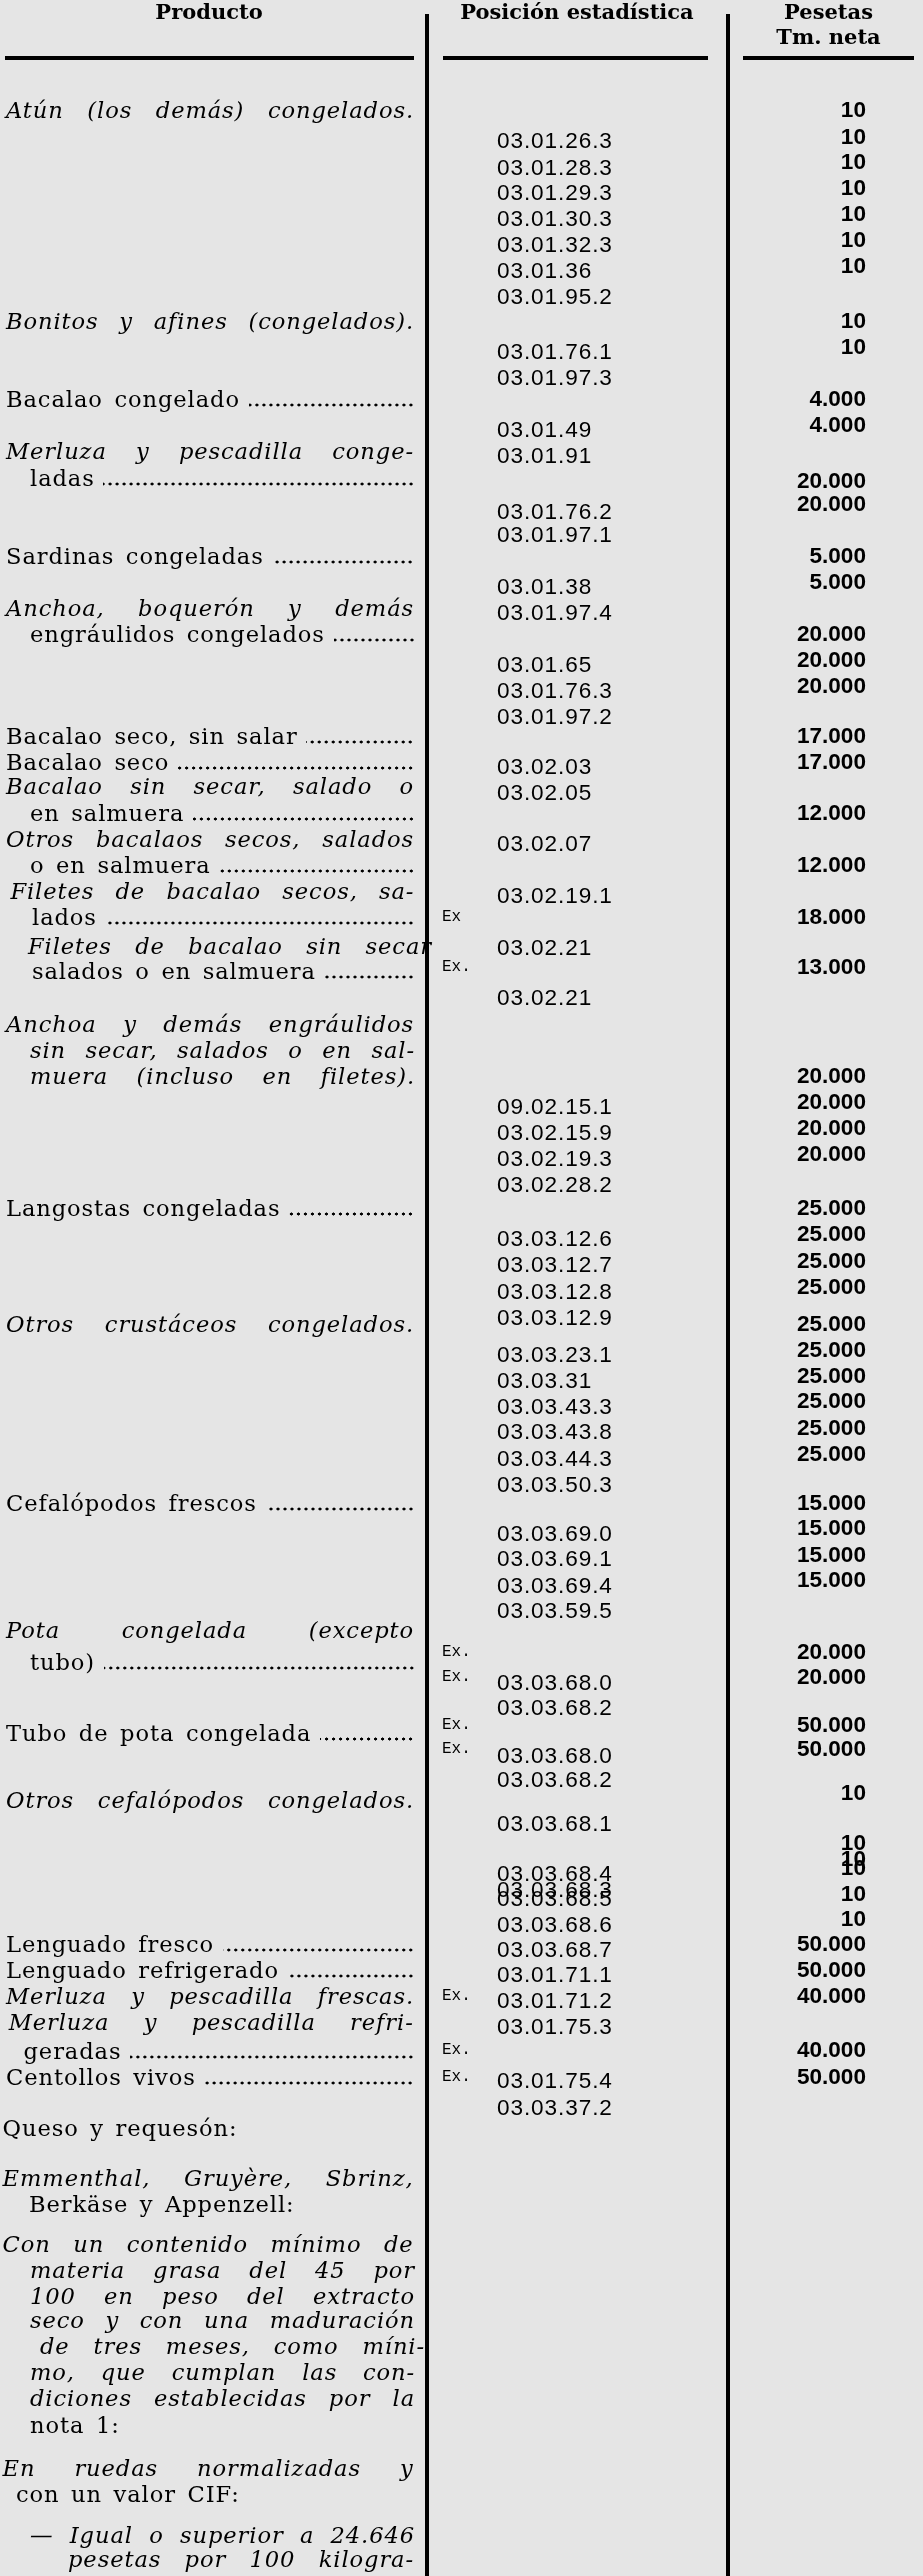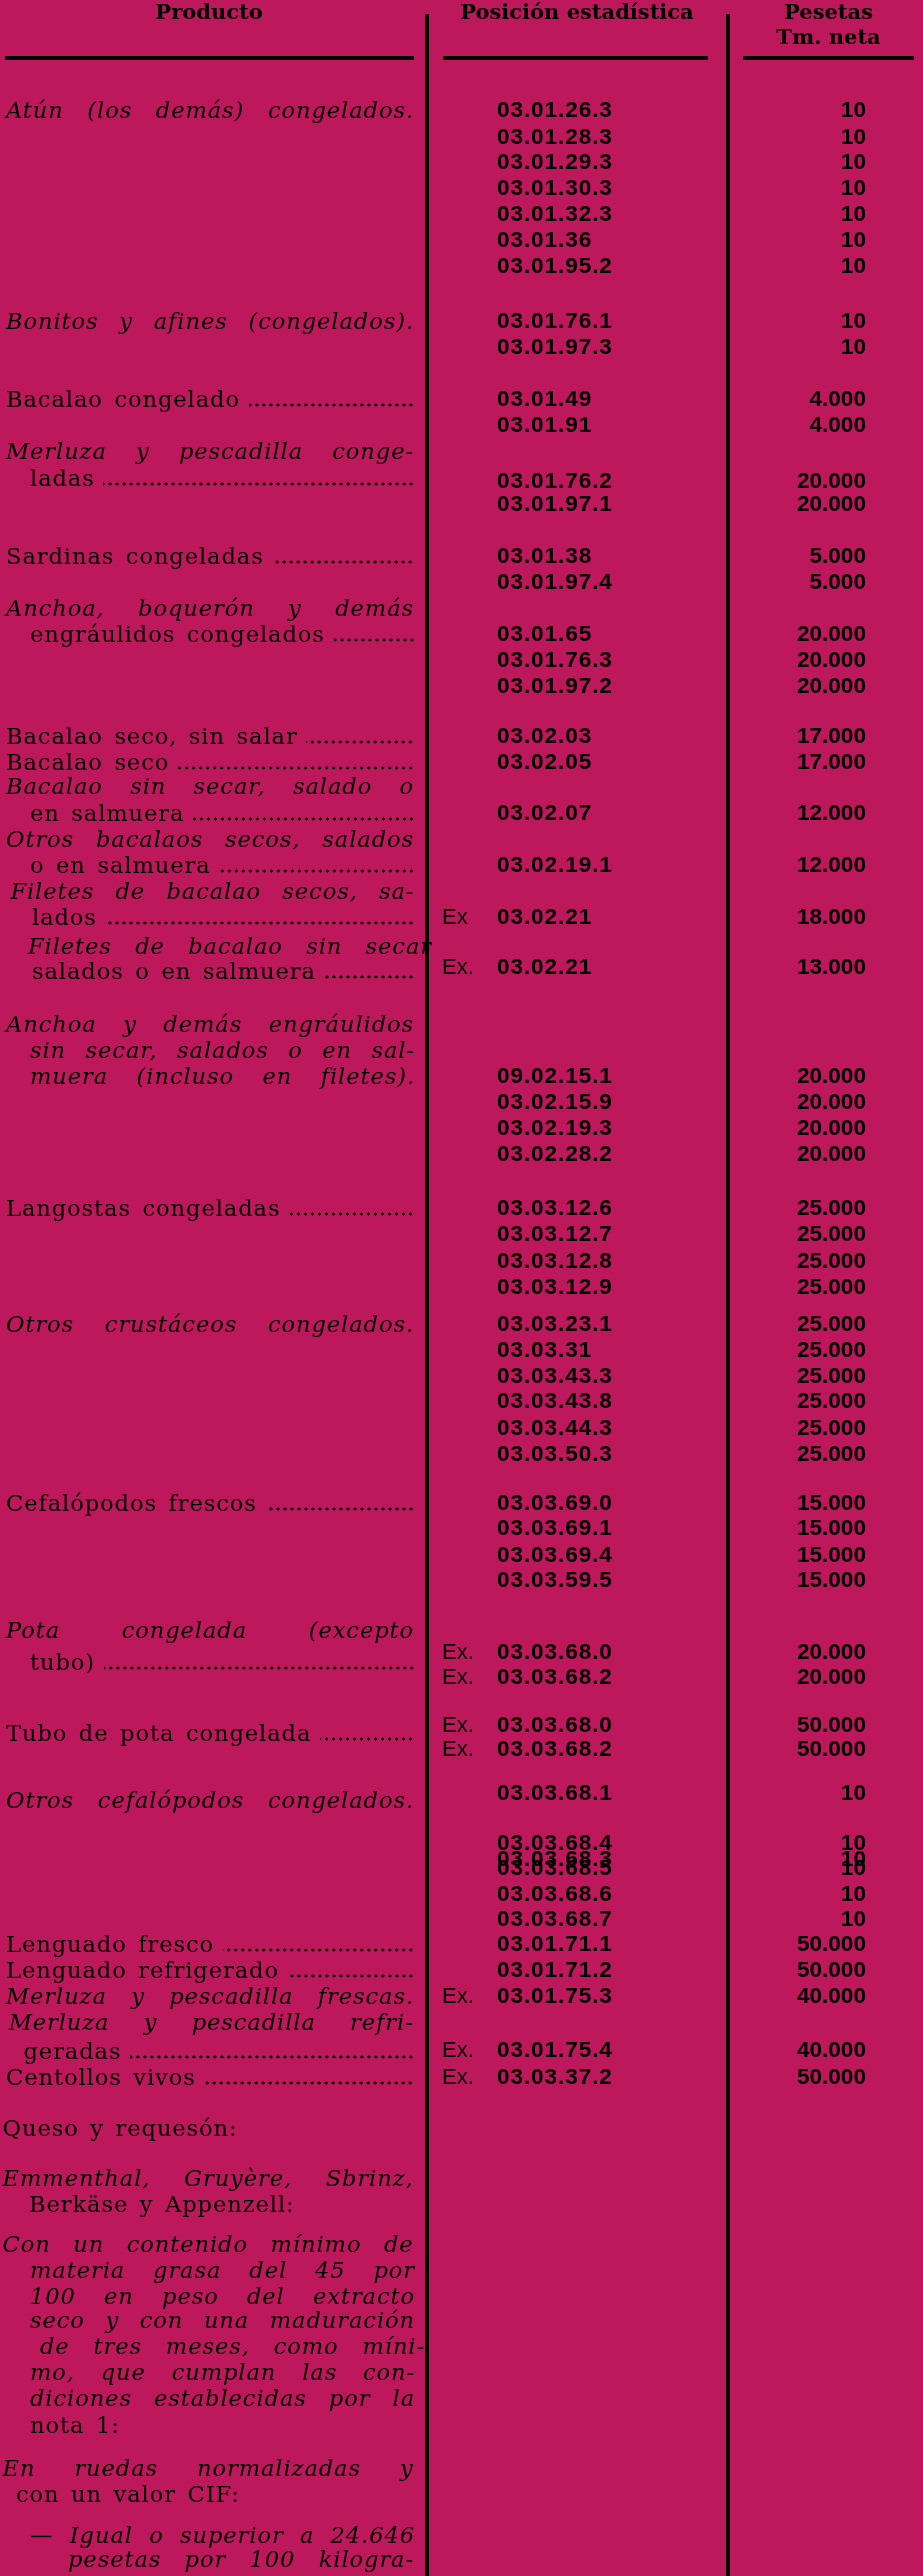--- a/index.html
+++ b/index.html
@@ -1,21 +1,21 @@
 <!DOCTYPE html>
 <html style="font-size:14px"><head>
 <meta charset="utf-8">
 <style>
   html, body { margin: 0; padding: 0; background: #ffffff; }
   .page {
     position: relative;
     width: 923px;
     height: 2576px;
     overflow: hidden;
-    background: #be185d;
+    background: #e5e5e5;
     color: #000000;
   }
   .hdr {
     position: absolute;
     height: 26px;
     line-height: 26px;
     text-align: center;
     font-family: "DejaVu Serif", serif;
     font-weight: 700;
     font-size: 21px;
@@ -77,29 +77,30 @@
   }
   .entry span {
     position: absolute;
     top: 0;
     line-height: 26px;
     height: 26px;
     white-space: nowrap;
   }
   .entry .ex {
     left: 442px;
-    font-family: Liberation Sans, sans-serif;
-    font-size: 22px;
+    font-family: Liberation Mono, monospace;
+    font-size: 16px;
   }
   .entry .code {
     left: 497px;
     font-family: "Liberation Sans", sans-serif;
-    font-weight: 700;
+    font-weight: 400;
     font-size: 22.6px;
     letter-spacing: 0.9px;
+    margin-top: 31px;
   }
   .entry .price {
     right: 57px;
     text-align: right;
     font-family: "Liberation Sans", sans-serif;
     font-weight: 700;
     font-size: 22.6px;
   }
 </style>
 </head>

